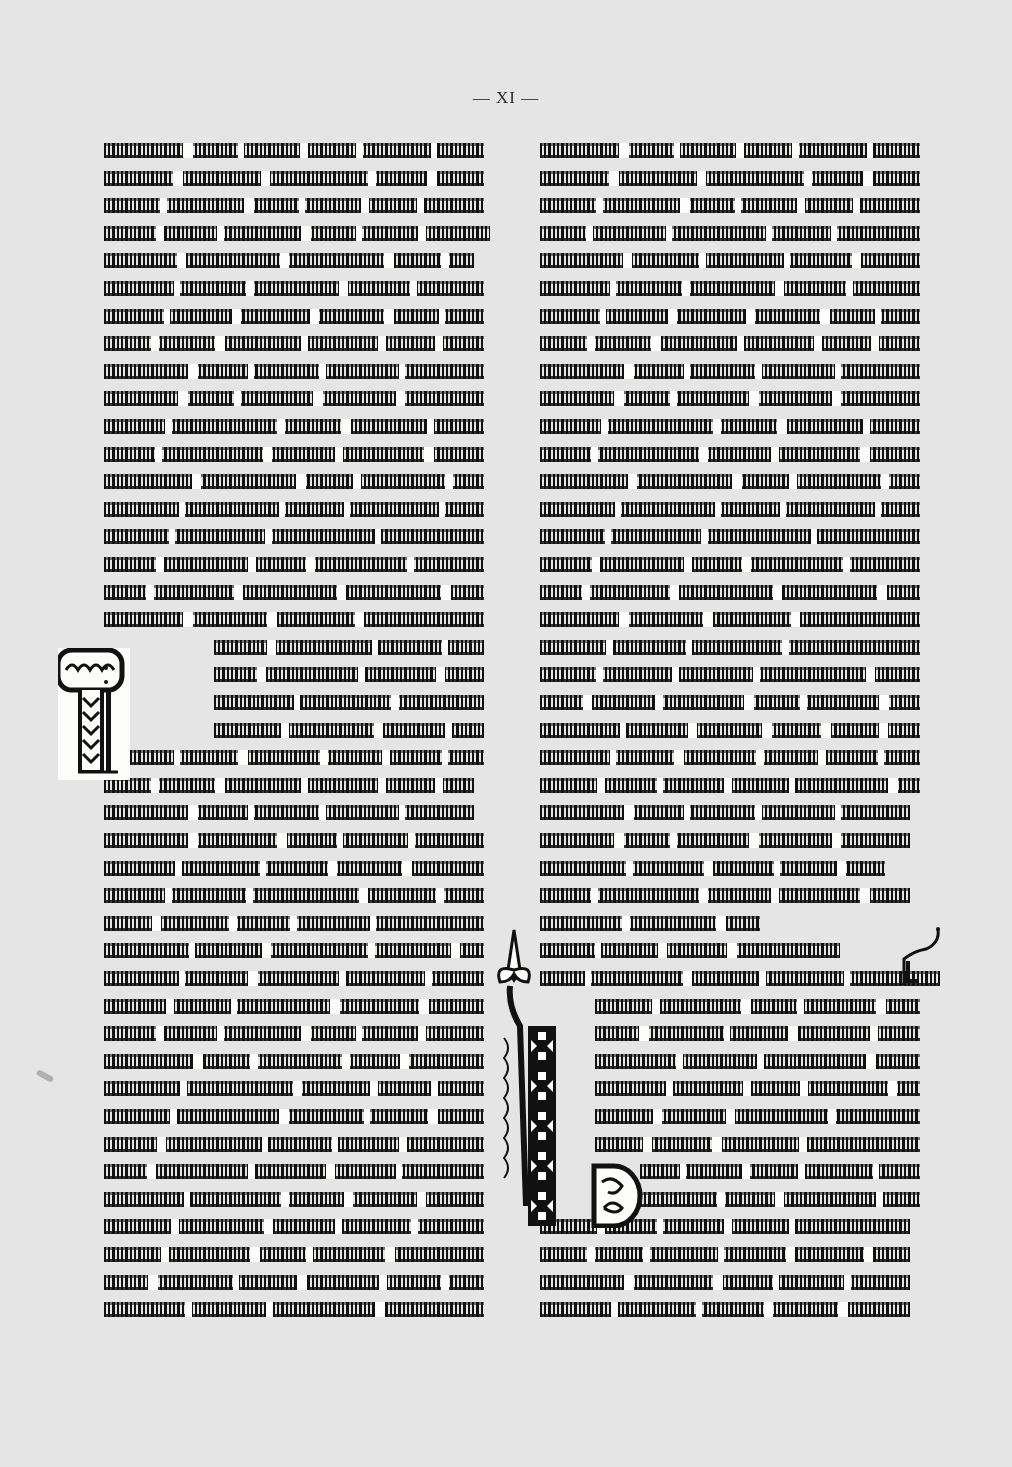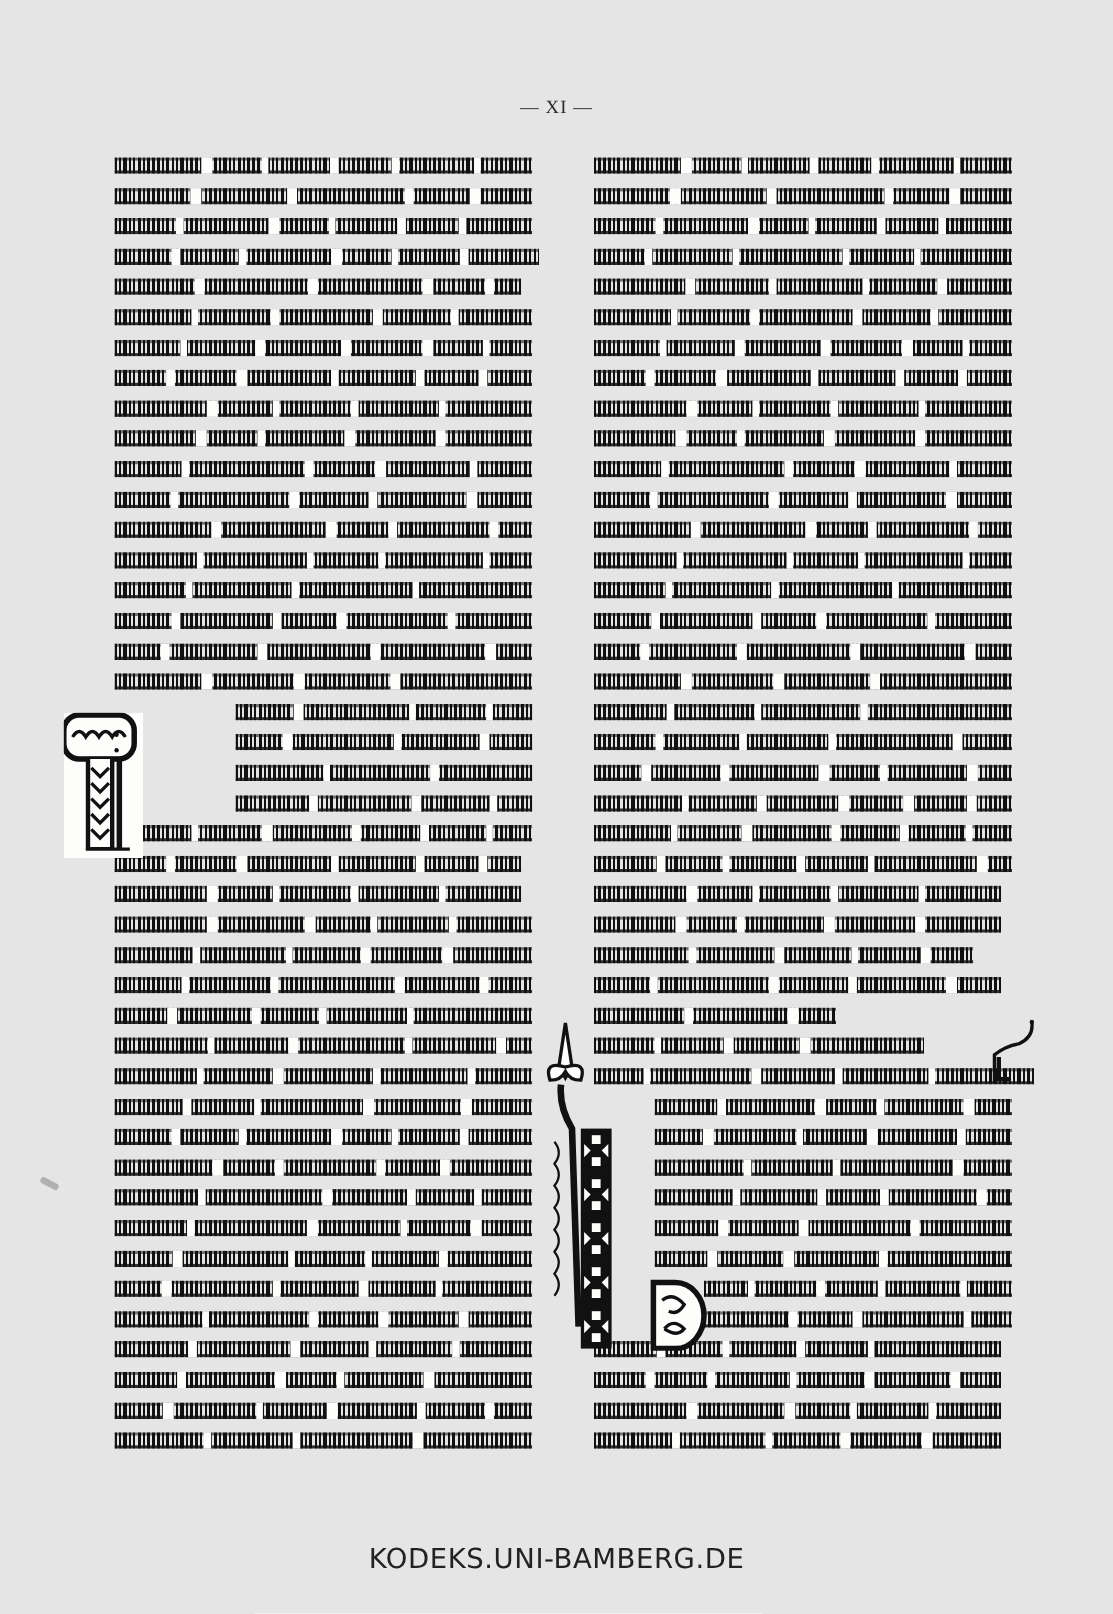--- a/index.html
+++ b/index.html
@@ -692,14 +692,13 @@
     <path d="M12 22 q10 -8 20 4 q-6 10 -14 6 M14 48 q8 -10 18 0 q-6 8 -18 0" fill="none" stroke="#111" stroke-width="3"></path>
   </svg>
   <svg class="initial" style="left:898px;top:925px" width="48" height="62" viewBox="0 0 48 62">
     <path d="M6 60 v-26 q10 -8 22 -10 q14 -6 12 -20" fill="none" stroke="#111" stroke-width="3"></path>
     <path d="M10 36 v20 h10" fill="none" stroke="#111" stroke-width="4"></path>
     <circle cx="40" cy="4" r="2" fill="#111"></circle>
   </svg>
 
   <div class="stray-mark"></div>
 
-  <div class="footer">KODEKS.UNI-BAMBERG.DE</div>
 </div>
 
 </body></html>

